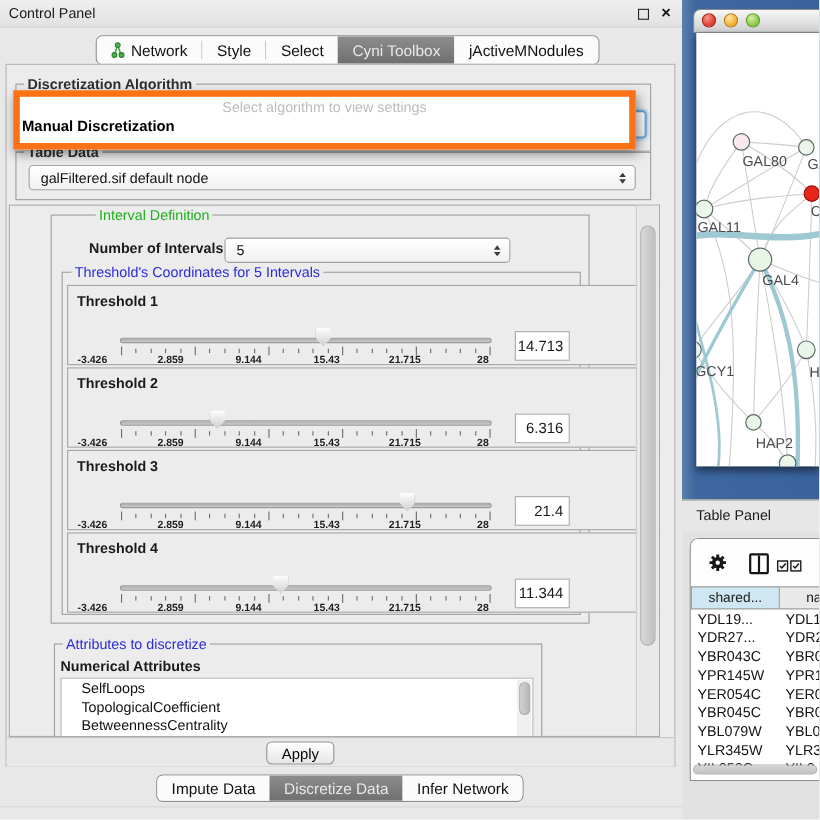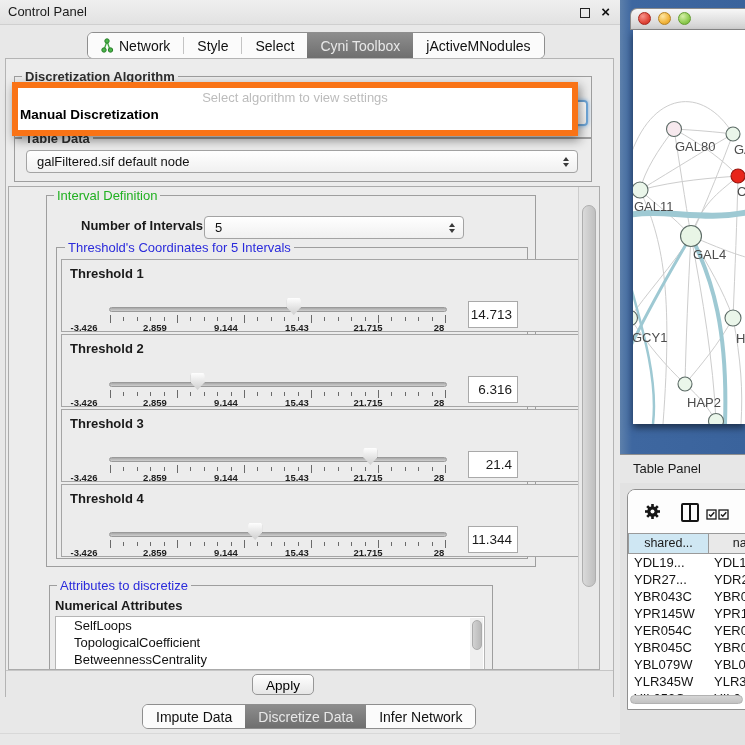--- a/index.html
+++ b/index.html
@@ -19,21 +19,21 @@
   .tab{display:flex;align-items:center;padding:0 13px;font-size:14px;color:#111;background:#fbfbfb;white-space:nowrap;}
   .tab.selected{background:linear-gradient(#8d8d8d,#6f6f6f);color:#e8e8e8;}
   .tabsep{width:1px;background:#c4c4c4;margin:4px 0;}
   .tab .ticon{margin-right:5px;display:inline-flex;}
 
   .main-panel{position:absolute;left:5px;top:58px;width:609px;height:639px;background:#ececec;border:1px solid #b4b4b4;box-sizing:border-box;}
 
   .group{position:absolute;border:1px solid #9e9e9e;background:#ececec;box-sizing:border-box;}
   .legend{position:absolute;background:#ececec;padding:0 3px;font-size:13px;white-space:nowrap;z-index:2;}
   .legend.dark{color:#2e2e2e;font-weight:bold;}
-  .legend.green{color:#20b020;}
+  .legend.green{color:#20b020;margin-left:33px;}
   .legend.blue{color:#2b2bdb;}
 
   .algo-group{left:14px;top:76px;width:578px;height:62px;}
   .algo-legend{left:22px;top:69px;}
   .combo{position:absolute;background:linear-gradient(#ffffff,#f0f0f0);border:1px solid #a3a3a3;border-radius:4px;box-sizing:border-box;}
   .combo .ctext{position:absolute;left:10px;top:0;line-height:22px;font-size:13px;color:#111;white-space:nowrap;}
   .spinner{position:absolute;right:8px;top:50%;transform:translateY(-50%);display:flex;flex-direction:column;align-items:center;gap:2px;}
   .arr-up{width:0;height:0;border-left:3.5px solid transparent;border-right:3.5px solid transparent;border-bottom:4px solid #3a3a3a;}
   .arr-dn{width:0;height:0;border-left:3.5px solid transparent;border-right:3.5px solid transparent;border-top:4px solid #3a3a3a;}
   .combo.focused{left:24px;top:100px;width:564px;height:26px;border:2px solid #6ea6d8;box-shadow:0 0 4px #7fb1e0;}
@@ -70,21 +70,21 @@
 
   .attrs-group{left:40px;top:398px;width:444px;height:86px;}
   .attrs-legend{left:48px;top:391px;}
   .attrs-header{position:absolute;left:46px;top:411px;font-weight:bold;font-size:13px;}
   .attr-list{position:absolute;left:46px;top:429px;width:430px;height:60px;background:#fff;border:1px solid #b5b5b5;box-sizing:border-box;overflow:hidden;}
   .attr-item{padding-left:18px;line-height:17px;font-size:13px;color:#111;white-space:nowrap;}
   .attr-scroll{position:absolute;right:1px;top:1px;width:13px;height:56px;background:#efefef;}
   .attr-thumb{position:absolute;left:1.5px;top:2px;width:10px;height:30px;border-radius:5px;background:linear-gradient(90deg,#d2d2d2,#b8b8b8);border:1px solid #ababab;box-sizing:border-box;}
 
   .apply-row{position:absolute;left:6px;top:670px;width:607px;height:26px;background:#e8e8e8;border-top:1px solid #c6c6c6;}
-  .apply-btn{position:absolute;left:246px;top:3px;width:62px;height:21px;background:linear-gradient(#ffffff,#e6e6e6);
+  .apply-btn{position:absolute;left:236px;top:3px;width:62px;height:21px;background:linear-gradient(#ffffff,#e6e6e6);
              border:1px solid #979797;border-radius:5px;font-size:13.5px;font-family:"Liberation Sans",sans-serif;
              text-align:center;line-height:19px;box-sizing:border-box;}
   .ridge{position:absolute;left:0;top:733px;width:620px;height:1px;background:#d8d8d8;}
 
   
   .net-frame{position:absolute;left:620px;top:0;width:125px;height:454px;
              background:linear-gradient(90deg,#5d80ab 0px,#3e67a0 12px,#3a639c 100%);}
   .mac-titlebar{position:absolute;left:630px;top:8px;width:115px;height:22px;border-top-left-radius:7px;
                 background:linear-gradient(#f7f7f7,#d0d0d0);border:1px solid #8a8a8a;border-right:none;box-sizing:border-box;}
   .light{position:absolute;top:12px;width:13px;height:13px;border-radius:50%;box-sizing:border-box;}

